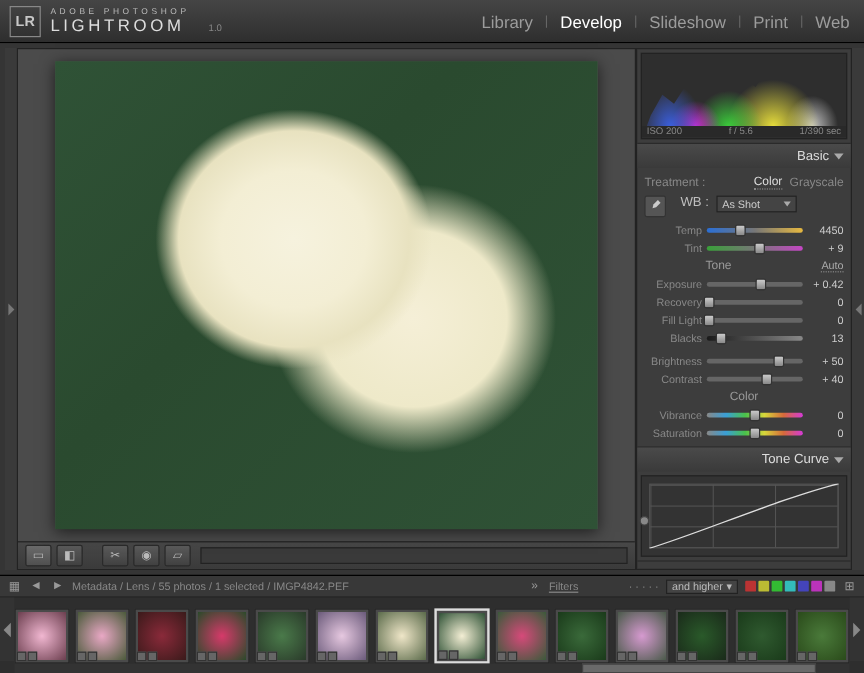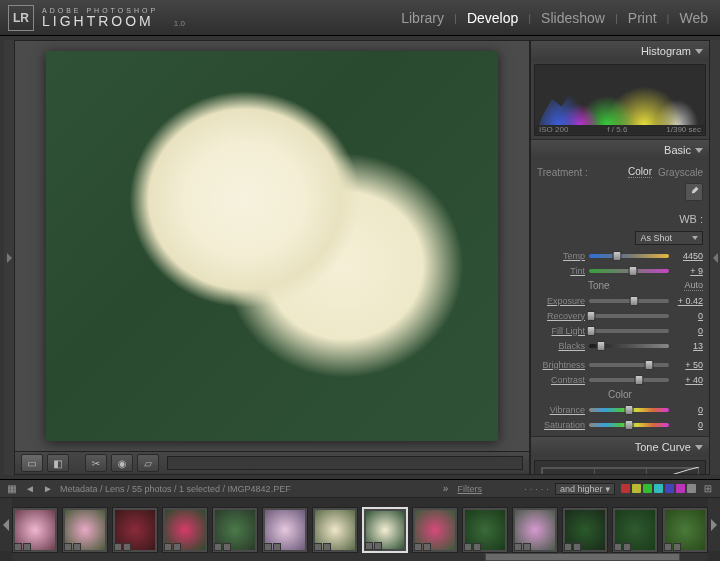--- a/index.html
+++ b/index.html
@@ -63,27 +63,27 @@
       radial-gradient(30px 30px at 25% 100%, rgba(220,40,220,0.9) 0%, transparent 70%),
       radial-gradient(40px 42px at 42% 100%, rgba(60,220,60,0.9) 0%, transparent 70%),
       radial-gradient(55px 55px at 65% 100%, rgba(240,230,60,0.95) 0%, transparent 70%),
       radial-gradient(30px 35px at 85% 100%, rgba(235,235,235,0.8) 0%, transparent 72%);
     clip-path: polygon(0% 100%, 2% 85%, 8% 55%, 14% 68%, 20% 42%, 26% 58%, 32% 35%, 40% 52%, 48% 28%, 56% 44%, 64% 10%, 72% 24%, 80% 6%, 86% 28%, 92% 52%, 96% 40%, 100% 100%);
   }
   
   .treat-row { display:flex; align-items:center; gap:6px; font-size:10px; color:#888; padding:2px 0;}
   .treat-row .spacer{flex:1}
   .treat-row .active-t{color:#ddd; border-bottom:1px dotted #888;}
-  .wb-row { display:flex; align-items:flex-end; gap:6px; padding:3px 0;flex-direction:column;}
+  .wb-row { display:flex; align-items:flex-start; gap:6px; padding:3px 0;}
   .eyedrop { width:18px;height:18px; background:#555; border:1px solid #333; border-radius:2px; display:flex;align-items:center;justify-content:center;}
   .eyedrop svg{width:12px;height:12px;}
   
   .slider-group-hdr { display:flex; justify-content:flex-end; gap:24px; font-size:10px; color:#888; padding:2px 0; align-items:center;}
   .slider-group-hdr .title{flex:1; text-align:center; color:#999;}
-  .slider-row { display:flex; align-items:center; height:15px; gap:4px;text-decoration:underline;}
+  .slider-row { display:flex; align-items:center; height:15px; gap:4px;}
   .slider-row .lab { width:48px; text-align:right; font-size:9px; color:#888;}
   .slider-row .track { flex:1; height:4px; position:relative; border-radius:2px; }
   .track.grad-temp { background: linear-gradient(90deg,#2a6fd6,#777,#e6b840); }
   .track.grad-tint { background: linear-gradient(90deg,#39a039,#777,#c546c5); }
   .track.grad-vib { background: linear-gradient(90deg,#888,#3a9fd6,#4ac24a,#d6d63a,#d66a3a,#d63ad6); }
   .track.plain { background:#666; }
   .track.plain.dark { background: linear-gradient(90deg,#1a1a1a,#888); }
   .track .thumb { position:absolute; top:-3px; width:9px; height:10px; background:linear-gradient(#ccc,#888); border:1px solid #333; border-radius:2px; transform:translateX(-50%);}
   .slider-row .val { width:30px; text-align:right; font-size:9px; color:#ccc;}
   .wb-select { background:#444; border:1px solid #222; color:#ccc; font-size:9px; padding:1px 4px; display:flex; align-items:center; gap:20px;}
@@ -164,24 +164,20 @@
         <div style="width:8px"></div>
         <div class="tb-btn">✂</div>
         <div class="tb-btn">◉</div>
         <div class="tb-btn">▱</div>
         <div class="tb-range"></div>
       </div>
     </div>
 
     <div class="panel">
       <div class="panel-section">
-        <div class="panel-header">
-          <span>Histogram</span>
-          <span class="tri-d"></span>
-        </div>
         <div class="histogram">
           <div class="hist-shape"></div>
           <div class="hist-info">
             <span>ISO 200</span>
             <span>f / 5.6</span>
             <span>1/390 sec</span>
           </div>
         </div>
       </div>
 

